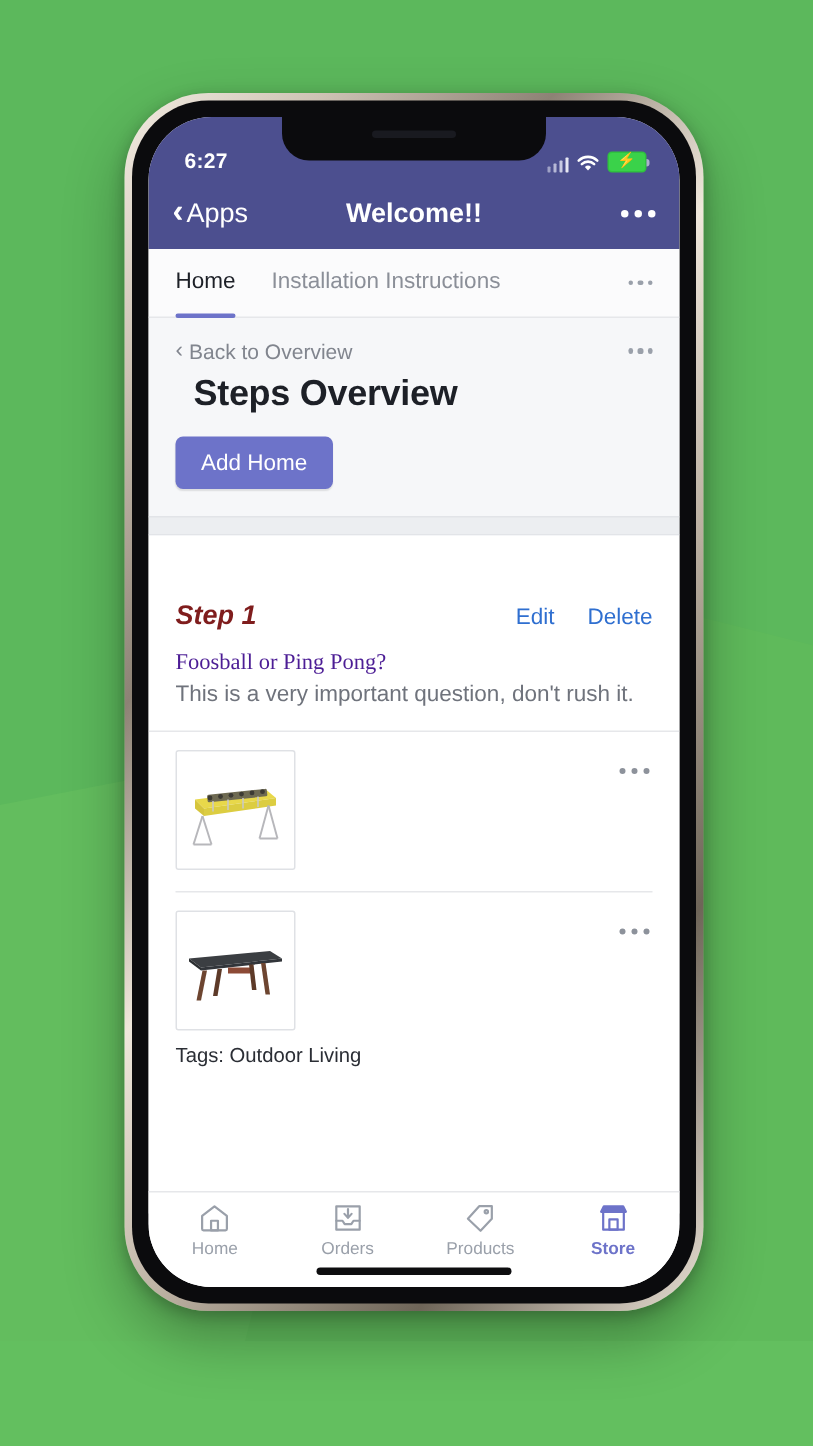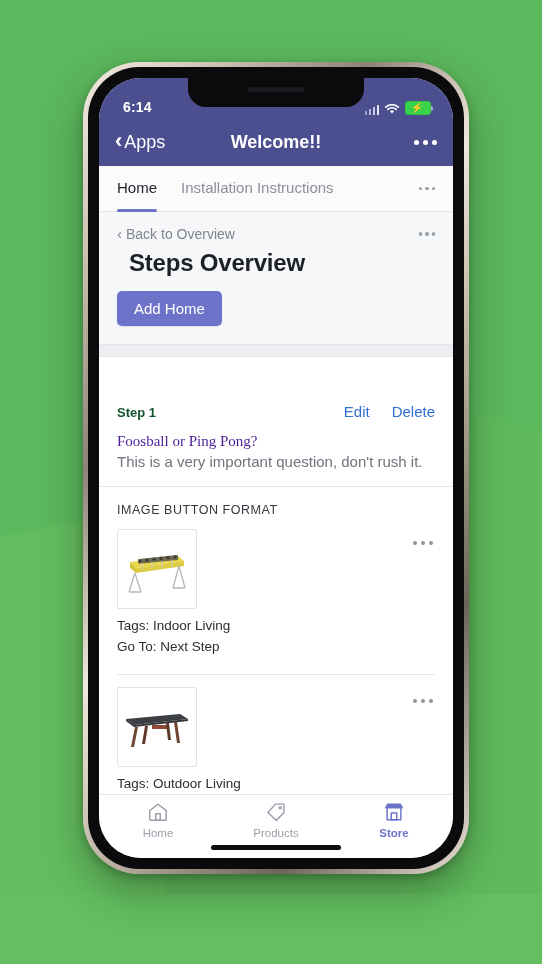--- a/index.html
+++ b/index.html
@@ -239,21 +239,21 @@
   .scroll-area {
     background: #ffffff;
     height: 452px;
     overflow: hidden;
   }
   .step-card { padding: 14px 18px 16px 18px; }
   .step-row {
     display: flex; align-items: baseline;
   }
   .step-name {
-    font-size: 13px; font-weight: bold; color: #14532d;
+    font-size: 18px; font-weight: bold; color: #7f1d1d; font-style: italic;
   }
   .step-actions { margin-left: auto; display: flex; gap: 22px; }
   .link { color: #2f6fd0; font-size: 15px; margin-top: 32px; }
   .step-q {
     font-size: 15px; color: #4c1d95;
     margin-top: 13px;
     font-family: Liberation Serif, serif;
   }
   .step-sub {
     font-size: 15px; color: #6f737c;
@@ -325,21 +325,21 @@
 
   <div class="phone-outer">
     <div class="phone-bezel">
       <div class="phone-screen">
 
         <div class="notch">
           <div class="notch-speaker"></div>
         </div>
 
         <div class="statusbar">
-          <div class="status-time">6:14</div>
+          <div class="status-time">6:27</div>
           <div class="status-right">
             <div class="sig-bars">
               <i></i>
                 <i></i>
                 <i></i>
                 <i></i>
             </div>
             <div style="margin-bottom:0px;">
               <svg width="16" height="12" viewBox="0 0 16 12">
                 <path d="M8 10.6 L5.9 8.3 A3.1 3.1 0 0 1 10.1 8.3 Z" fill="#ffffff"></path>
@@ -407,21 +407,20 @@
                 <span class="link">Edit</span>
                 <span class="link">Delete</span>
               </div>
             </div>
             <div class="step-q">Foosball or Ping Pong?</div>
             <div class="step-sub">This is a very important question, don't rush it.</div>
           </div>
 
           <div class="hr"></div>
 
-          <div class="fmt-label">IMAGE BUTTON FORMAT</div>
 
           <div class="item">
             <div class="item-dots">
               <span></span>
               <span></span>
               <span></span>
             </div>
             <div class="thumb">
               <svg width="76" height="76" viewBox="0 0 76 76">
                 <rect width="76" height="76" fill="#ffffff"></rect>
@@ -448,24 +447,20 @@
                   </g>
                   <g stroke="#c8c8cc" stroke-width="1" fill="none">
                     <path d="M24 33 L24 40"></path>
                       <path d="M34 32 L34 39"></path>
                     <path d="M44 31 L44 38"></path>
                       <path d="M54 30 L54 37"></path>
                   </g>
                 </g>
               </svg>
             </div>
-            <div class="item-meta">
-              <div class="meta-line">Tags: Indoor Living</div>
-              <div class="meta-line">Go To: Next Step</div>
-            </div>
           </div>
 
           <div class="item-divider"></div>
 
           <div class="item">
             <div class="item-dots">
               <span></span>
               <span></span>
               <span></span>
             </div>
@@ -497,20 +492,31 @@
               <svg width="22" height="22" viewBox="0 0 24 24" fill="none" stroke="currentColor" stroke-width="1.6" stroke-linecap="round" stroke-linejoin="round">
                 <path d="M3 10.5 L12 3.5 L21 10.5 V20 a1 1 0 0 1-1 1 H4 a1 1 0 0 1-1-1 Z"></path>
                 <rect x="9.5" y="14" width="5" height="7"></rect>
               </svg>
             </span>
             <span class="tabbar-label">Home</span>
           </div>
           <div class="tabbar-item">
             <span>
               <svg width="22" height="22" viewBox="0 0 24 24" fill="none" stroke="currentColor" stroke-width="1.6" stroke-linecap="round" stroke-linejoin="round">
+                <path d="M3.5 3.5 H20.5 V20.5 H3.5 Z"></path>
+                <path d="M3.5 14 H8 l1.6 2.4 h4.8 L16 14 h4.5"></path>
+                <path d="M12 5.5 V11.5"></path>
+                <path d="M9.4 9 L12 11.8 L14.6 9"></path>
+              </svg>
+            </span>
+            <span class="tabbar-label">Orders</span>
+          </div>
+          <div class="tabbar-item">
+            <span>
+              <svg width="22" height="22" viewBox="0 0 24 24" fill="none" stroke="currentColor" stroke-width="1.6" stroke-linecap="round" stroke-linejoin="round">
                 <path d="M3.2 12.6 L11.4 3.4 H20.6 V12.6 L12.4 21.3 Z"></path>
                 <circle cx="16.6" cy="7.4" r="1.2"></circle>
               </svg>
             </span>
             <span class="tabbar-label">Products</span>
           </div>
           <div class="tabbar-item active">
             <span>
               <svg width="22" height="22" viewBox="0 0 24 24" fill="none" stroke="currentColor" stroke-width="1.6" stroke-linecap="round" stroke-linejoin="round">
                 <path d="M3 7.5 L5 3.5 H19 L21 7.5 Z" fill="currentColor" stroke="none"></path>

